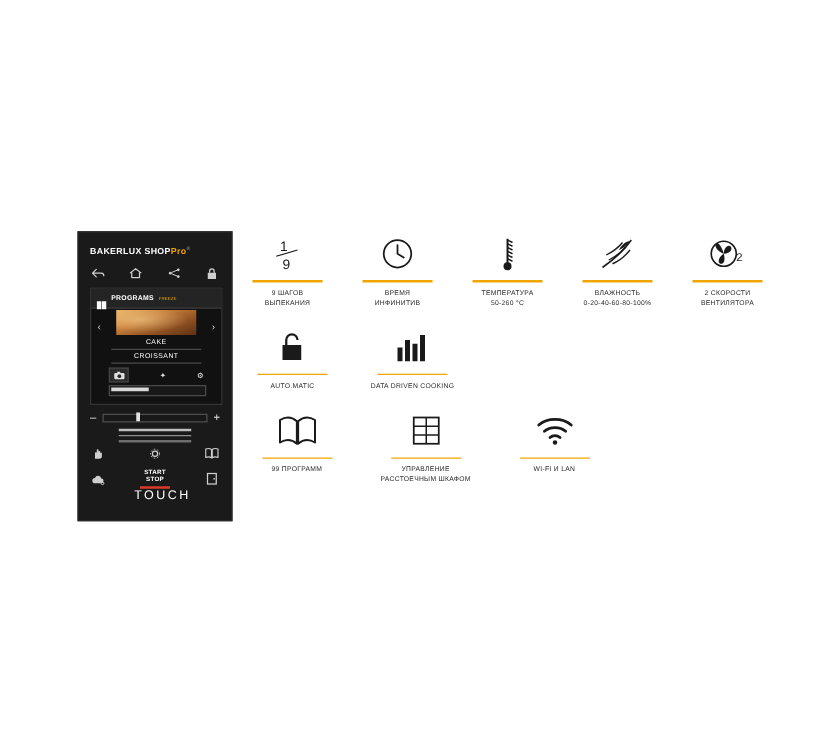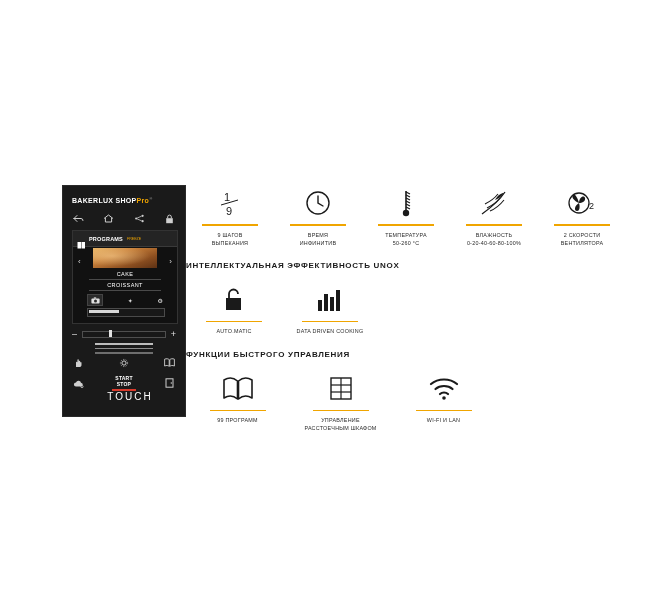--- a/index.html
+++ b/index.html
@@ -485,21 +485,20 @@
             </svg>
           </div>
           <div class="feat-line"></div>
           <div class="feat-label">2 СКОРОСТИ
 ВЕНТИЛЯТОРА</div>
         </div>
       </div>
     </div>
 
     <div class="section">
-      <div class="section-title">ИНТЕЛЛЕКТУАЛЬНАЯ ЭФФЕКТИВНОСТЬ UNOX</div>
       <div class="feat-row row-smart">
 
         <div class="feat">
           <div class="feat-ico">
             <svg width="24" height="28" viewBox="0 0 24 28">
               <rect x="4" y="12" width="15" height="12" fill="#1a1a1a"></rect>
               <path d="M7 12 V8 a4.5 4.5 0 0 1 9 0" fill="none" stroke="#1a1a1a" stroke-width="1.8"></path>
             </svg>
           </div>
           <div class="feat-line"></div>
@@ -515,21 +514,20 @@
               <rect x="21" y="4" width="4" height="21" fill="#1a1a1a"></rect>
             </svg>
           </div>
           <div class="feat-line"></div>
           <div class="feat-label">DATA DRIVEN COOKING</div>
         </div>
       </div>
     </div>
 
     <div class="section">
-      <div class="section-title">ФУНКЦИИ БЫСТРОГО УПРАВЛЕНИЯ</div>
       <div class="feat-row row-quick">
 
         <div class="feat">
           <div class="feat-ico">
             <svg width="32" height="26" viewBox="0 0 32 26">
               <path d="M2 4 C7 1 12 2 15.5 5 V23 C12 20 7 19 2 22 Z" fill="none" stroke="#1a1a1a" stroke-width="1.6" stroke-linejoin="round"></path>
               <path d="M30 4 C25 1 20 2 16.5 5 V23 C20 20 25 19 30 22 Z" fill="none" stroke="#1a1a1a" stroke-width="1.6" stroke-linejoin="round"></path>
             </svg>
           </div>
           <div class="feat-line"></div>

